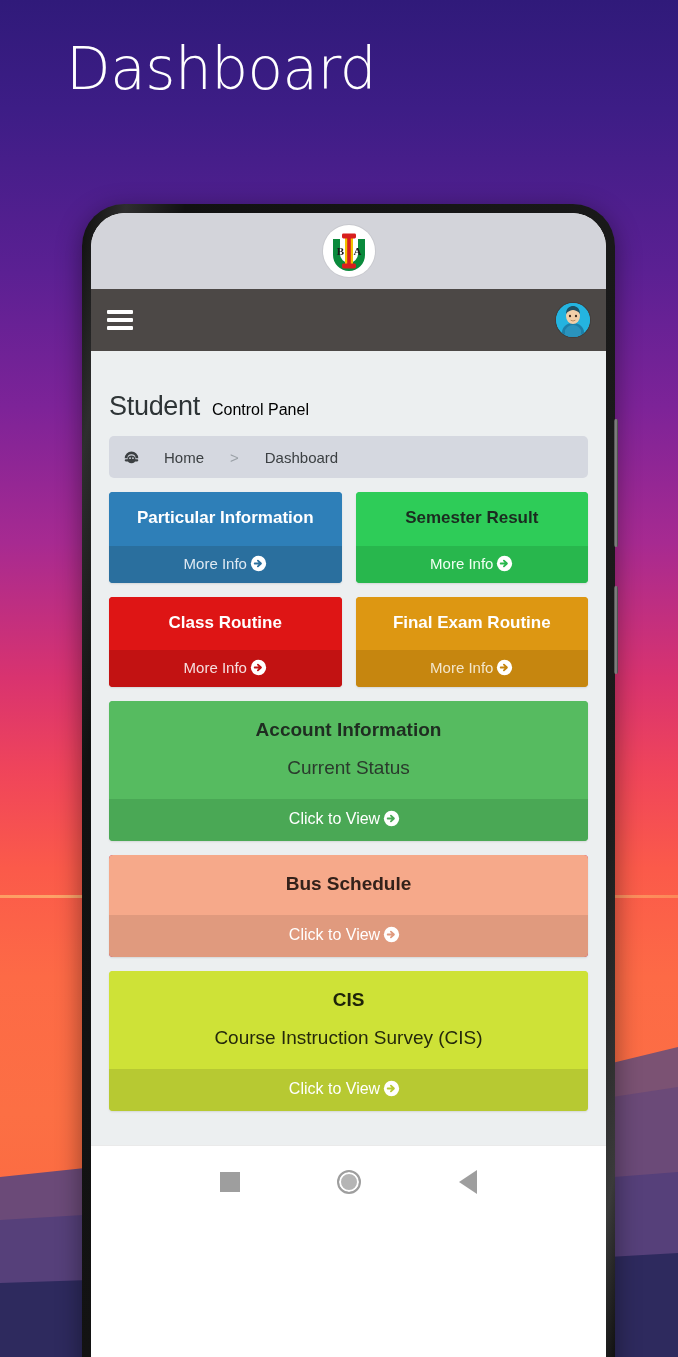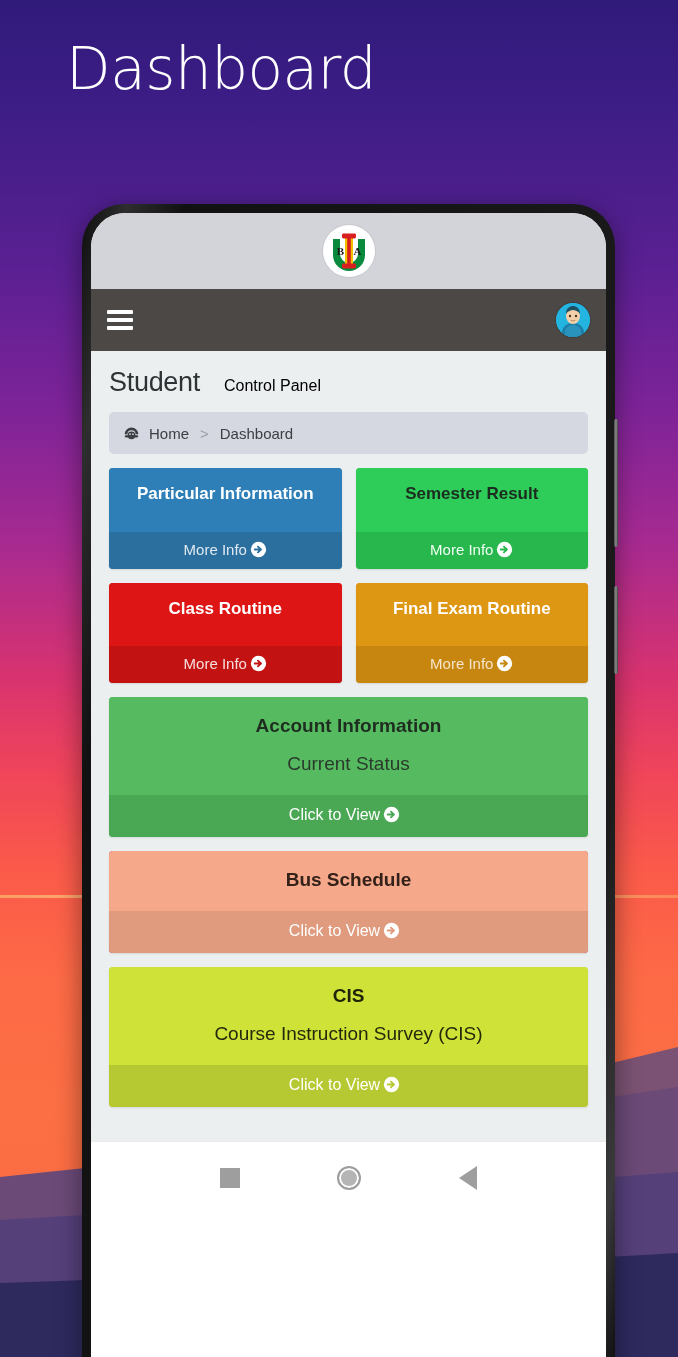--- a/index.html
+++ b/index.html
@@ -88,39 +88,39 @@
   }
   #hamburger { width:26px; cursor:pointer; display:flex; flex-direction:column; gap:4px; }
   #hamburger span { display:block; height:4px; background:#fff; border-radius:1px; }
   #avatar {
     width:34px; height:34px; border-radius:50%; overflow:hidden;
     background:#1eb6e8; box-shadow:0 0 0 1px rgba(0,0,0,.15);
   }
 
   #content { background:#eceff0; padding:0 0 34px 0; min-height:100px; }
 
-  #panel-head { padding:16px 18px 4px 18px; display:flex; align-items:baseline; gap:24px; }
+  #panel-head { padding:40px 18px 4px 18px; display:flex; align-items:baseline; gap:12px; }
   #panel-title { font-size:27px; color:#2e3436; font-weight:400; letter-spacing:-.3px; }
   #panel-sub { font-size:16px; color:#000000; font-weight:400; }
 
   #breadcrumb {
     margin:10px 18px 0 18px; background:#d5d8e0; border-radius:5px;
-    height:42px; display:flex; align-items:center; gap:9px; padding:0 14px;
+    height:42px; display:flex; align-items:center; gap:24px; padding:0 14px;
     font-size:15px; color:#3c4043;
   }
   #breadcrumb .sep { color:#9aa0a6; margin:0 2px; }
 
   
   #cards { padding:14px 18px 0 18px; }
   .card-row { display:flex; gap:14px; margin-bottom:14px; }
   .card {
     border-radius:4px; overflow:hidden; flex:1; cursor:pointer;
     box-shadow:0 1px 2px rgba(0,0,0,.10);
   }
-  .card-body { padding:16px 8px 28px 8px; text-align:center; }
+  .card-body { padding:16px 8px 18px 8px; text-align:center; }
   .card-title { font-size:17px; font-weight:700; line-height:1.15; white-space:nowrap; }
   .card-desc { font-size:14px; margin-top:13px; font-weight:400; }
   .card-foot {
     text-align:center; padding:9px 4px 11px 4px; font-size:15px;
     display:flex; align-items:center; justify-content:center; gap:3px;
   }
   .wide .card-body { padding:18px 8px 20px 8px; }
   .wide .card-title { font-size:19px; }
   .wide .card-desc { font-size:19px; margin-top:16px; }
   .wide .card-foot { font-size:16px; padding:11px 12px 13px 4px; }

